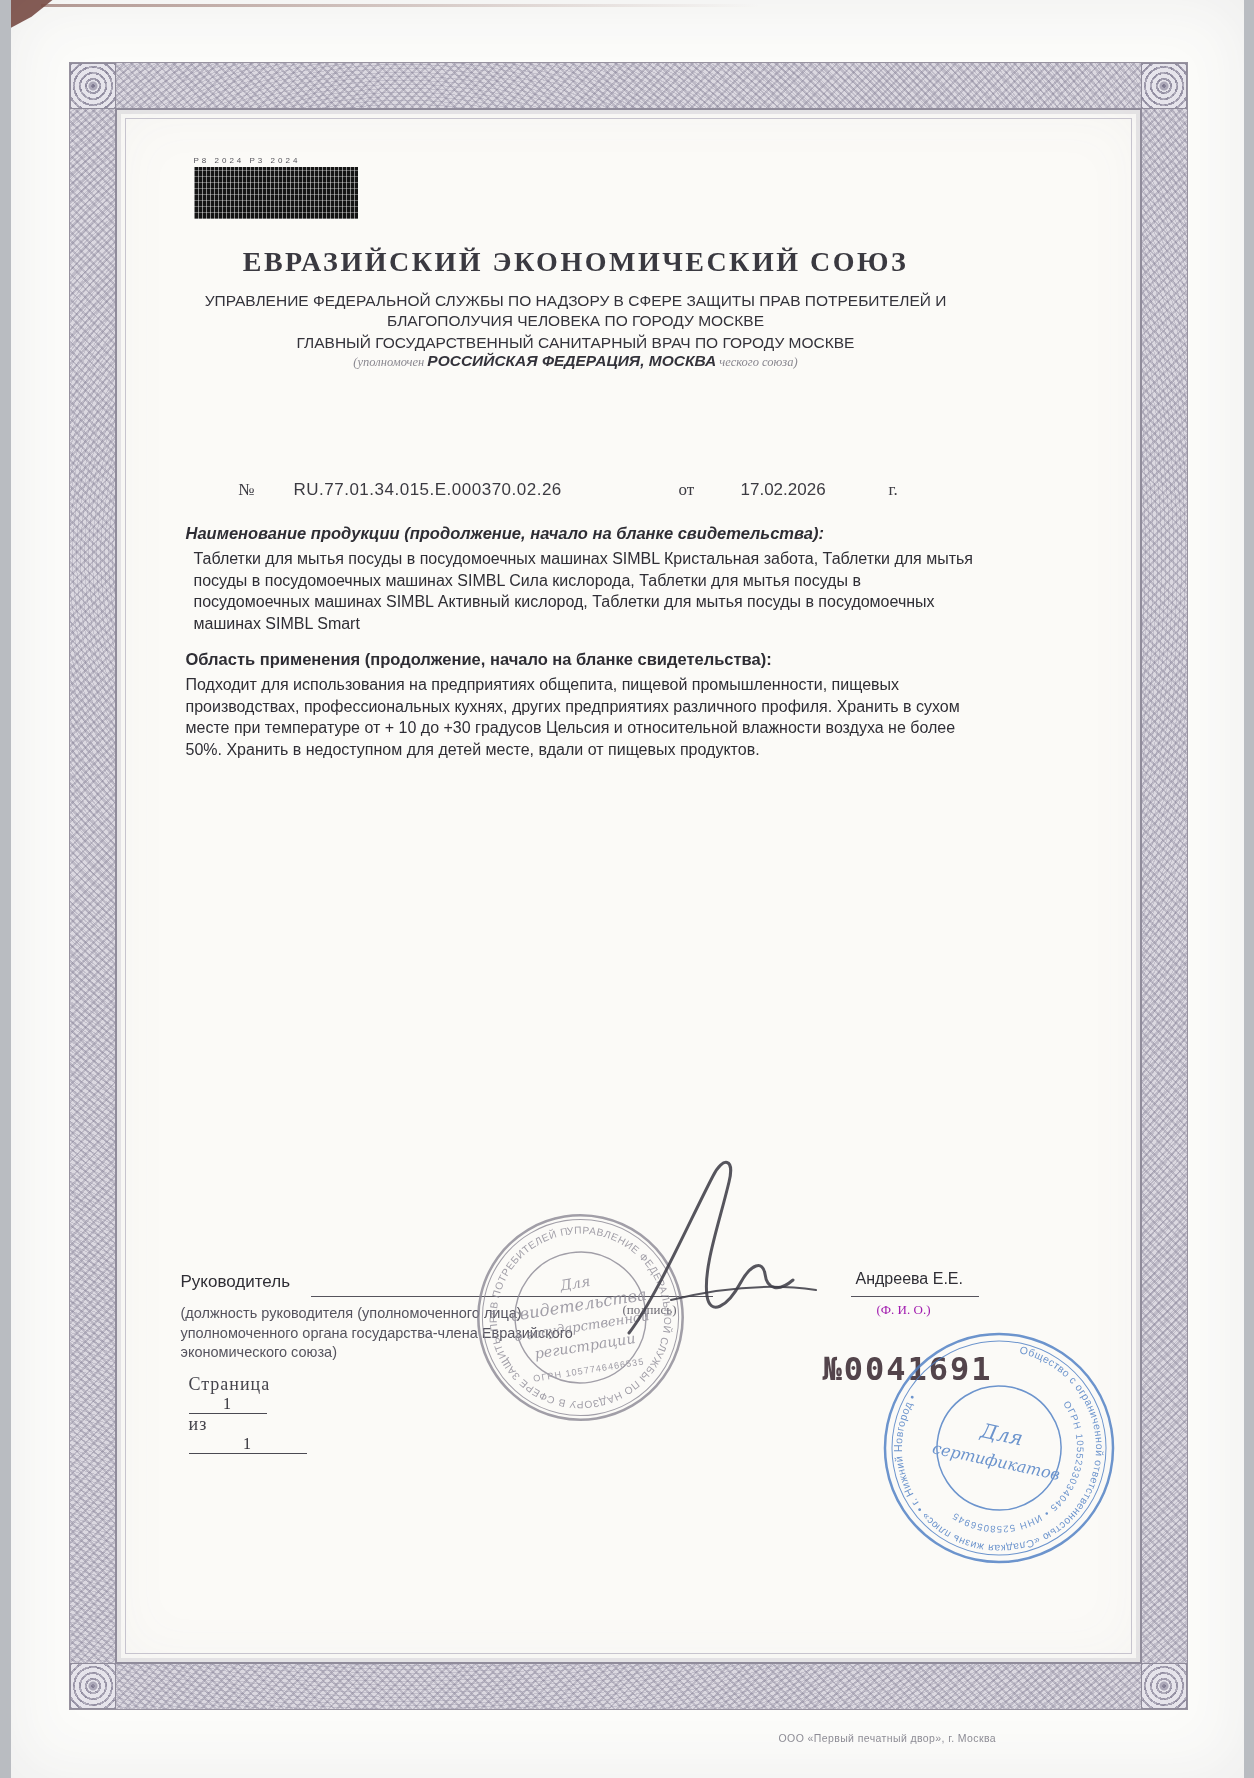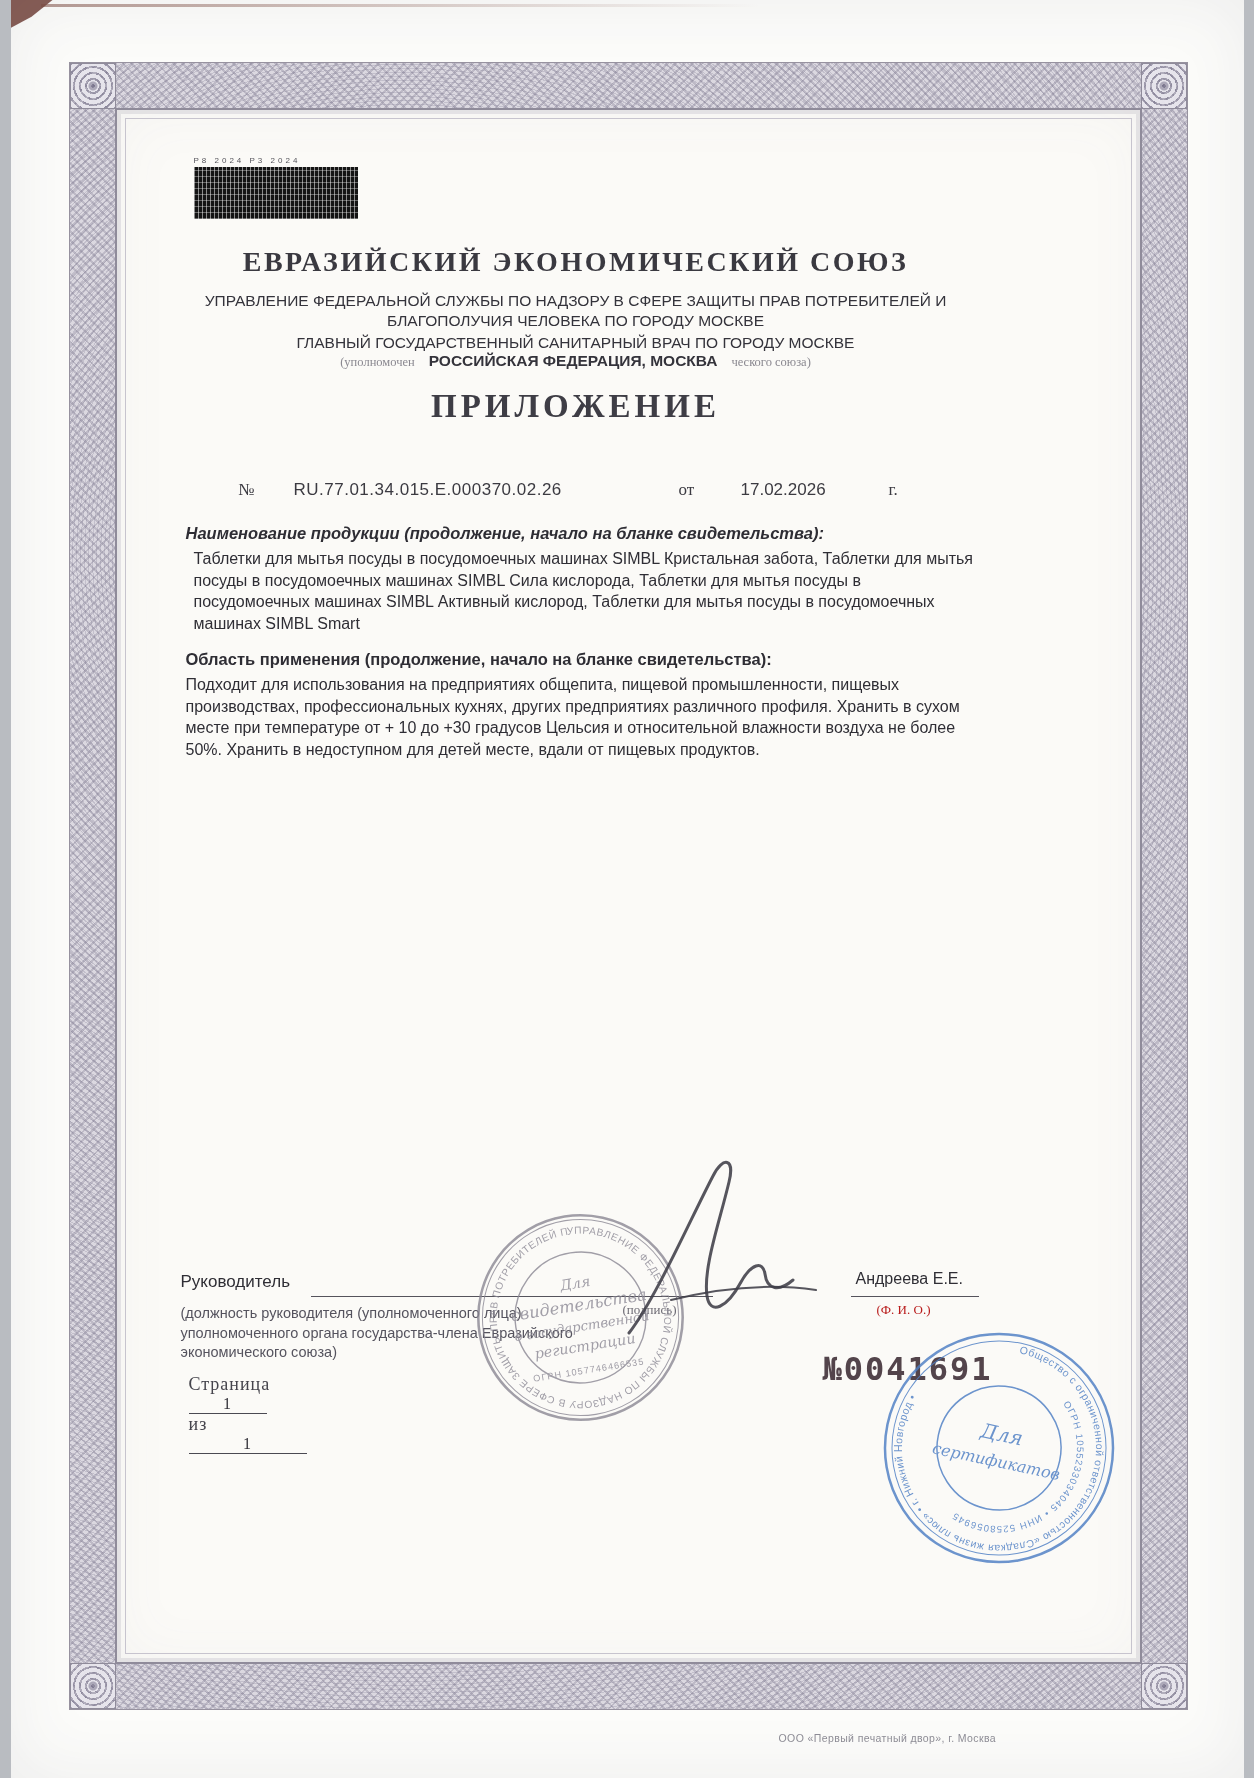--- a/index.html
+++ b/index.html
@@ -60,21 +60,21 @@
   .union {
     position:absolute; left:150px; top:246px; width:830px; text-align:center; z-index:2;
     font-family:"Liberation Serif", serif; font-weight:bold; font-size:28px;
     letter-spacing:2.5px; color:#3a3940;
   }
   .dept { position:absolute; left:130px; width:870px; text-align:center; z-index:2;
     font-size:15.5px; color:#34333b; }
   .dept.l1 { top:292px; } .dept.l2 { top:312px; } .dept.l3 { top:334px; }
   .org-note-row {
     position:absolute; left:130px; top:352px; width:870px; z-index:2;
-    display:flex; justify-content:center; align-items:baseline; gap:14px;
+    display:flex; justify-content:center; align-items:baseline; gap:3px;font-style:italic;
   }
   .org-note { font-family:"Liberation Serif", serif; font-size:12.5px; color:#8a8890; }
   .org-loc { font-size:15.5px; font-weight:bold; color:#34333b; }
 
   .doc-title {
     position:absolute; left:150px; top:388px; width:830px; text-align:center; z-index:2;
     font-family:"Liberation Serif", serif; font-weight:bold; font-size:33px;
     letter-spacing:4px; color:#3e3d45;
   }
   .doc-subtitle {
@@ -99,21 +99,21 @@
   .sec-h.s2 { top:650px; } .sec-p.p2 { top:674px; }
 
   
   .sig-role { position:absolute; left:170px; top:1272px; font-size:17px; color:#2f2e35; z-index:2; }
   .sig-line1 { position:absolute; left:300px; top:1296px; width:402px; border-bottom:1.5px solid #55535c; z-index:1; }
   .sig-line2 { position:absolute; left:840px; top:1296px; width:128px; border-bottom:1.5px solid #55535c; z-index:2; }
   .sig-name { position:absolute; left:845px; top:1270px; font-size:16px; color:#2f2e35; z-index:2; }
   .cap-sign { position:absolute; left:612px; top:1302px; font-family:"Liberation Serif", serif;
     font-size:13px; color:#6d6b74; z-index:1; }
   .cap-fio  { position:absolute; left:866px; top:1302px; font-family:"Liberation Serif", serif;
-    font-size:13px; color:#b91c1c; z-index:2; }
+    font-size:13px; color:#a21caf; z-index:2; }
   .role-caption { position:absolute; left:170px; top:1304px; width:424px; z-index:1;
     font-family:Liberation Sans, sans-serif; font-size:14.5px; line-height:19.5px; color:#55535e; }
 
   .page-row { position:absolute; left:170px; top:1374px; z-index:2; display:flex; align-items:baseline;
     font-family:"Liberation Serif", serif; font-size:18px; color:#45444c; letter-spacing:1px;flex-direction:column; }
   .page-row .u { display:inline-block; text-align:center; border-bottom:1.5px solid #4a4952;
     font-size:16px; color:#33323a; }
   .page-row .u.n1 { width:78px; margin:0 6px; }
   .page-row .u.n2 { width:118px; margin-left:8px; }
   .page-row .of { margin-left:4px; }
@@ -170,21 +170,20 @@
   <div class="union">ЕВРАЗИЙСКИЙ ЭКОНОМИЧЕСКИЙ СОЮЗ</div>
   <div class="dept l1">УПРАВЛЕНИЕ ФЕДЕРАЛЬНОЙ СЛУЖБЫ ПО НАДЗОРУ В СФЕРЕ ЗАЩИТЫ ПРАВ ПОТРЕБИТЕЛЕЙ И</div>
   <div class="dept l2">БЛАГОПОЛУЧИЯ ЧЕЛОВЕКА ПО ГОРОДУ МОСКВЕ</div>
   <div class="dept l3">ГЛАВНЫЙ ГОСУДАРСТВЕННЫЙ САНИТАРНЫЙ ВРАЧ ПО ГОРОДУ МОСКВЕ</div>
   <div class="org-note-row">
     <span class="org-note">(уполномочен</span>
     <span class="org-loc">РОССИЙСКАЯ ФЕДЕРАЦИЯ, МОСКВА</span>
     <span class="org-note">ческого союза)</span>
   </div>
 
-  <div class="doc-title">ПРИЛОЖЕНИЕ</div>
 
   <div class="reg-row">
     <span class="lbl-no">№</span>
     <span class="num">RU.77.01.34.015.E.000370.02.26</span>
     <span class="lbl-ot">от</span>
     <span class="date">17.02.2026</span>
     <span class="lbl-g">г.</span>
   </div>
 
   <div class="sec-h s1">Наименование продукции (продолжение, начало на бланке свидетельства):</div>

